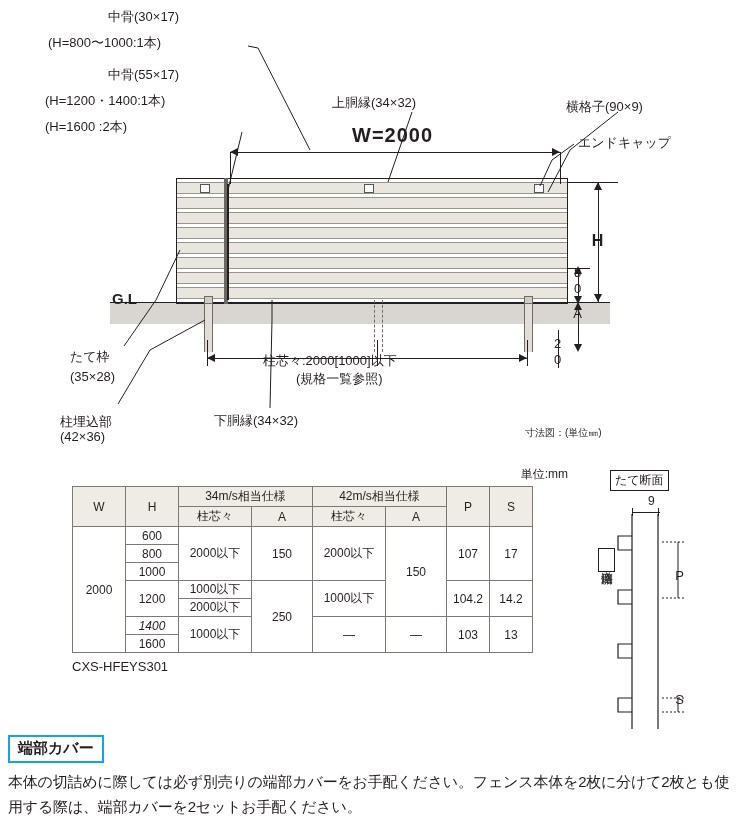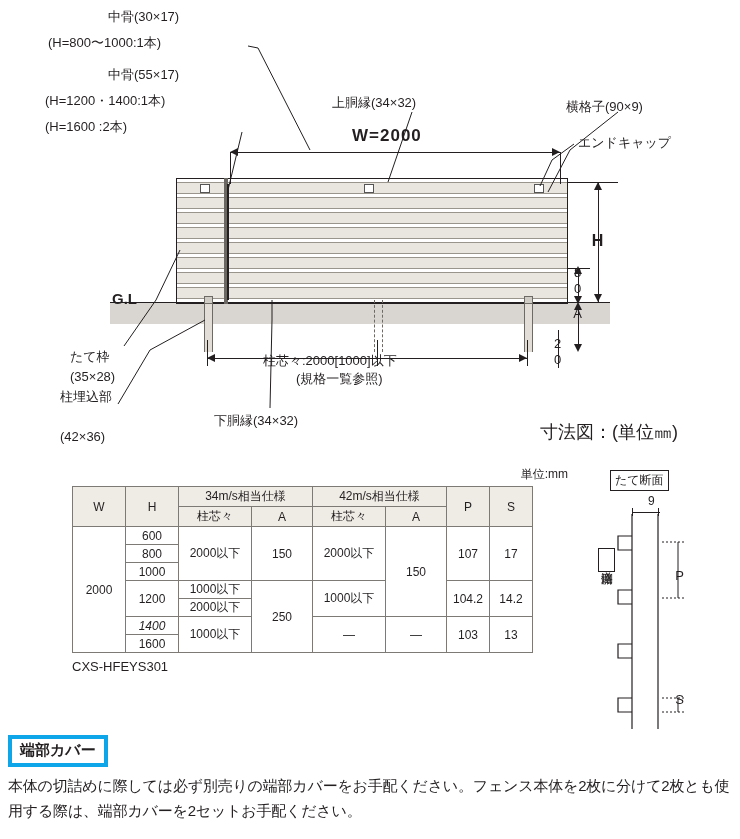--- a/index.html
+++ b/index.html
@@ -40,21 +40,21 @@
   
   #specwrap{position:absolute;left:72px;top:486px;width:500px;}
   #spectitle{font-size:14px;font-weight:bold;margin-bottom:4px;}
   table.spec{border-collapse:collapse;font-size:12px;}
   table.spec td,table.spec th{border:1px solid #7d7a75;text-align:center;vertical-align:middle;font-weight:normal;padding:0;}
   .hdr{background:#efece6;}
   .unit{position:absolute;right:0;top:-2px;font-size:12px;}
 
   
   #note{position:absolute;left:8px;top:735px;width:724px;}
-  #notetitle{display:inline-block;border:4px solid #0ea5e9;padding:2px 8px 3px;font-size:15px;font-weight:bold;}
+  #notetitle{display:inline-block;border:2px solid #0ea5e9;padding:2px 8px 3px;font-size:15px;font-weight:bold;}
   #notebody{font-size:15px;line-height:25px;margin-top:6px;letter-spacing:-0.2px;}
 
   
   #section{position:absolute;left:610px;top:470px;width:125px;height:250px;}
   #sectitle{border:1px solid #231f20;font-size:12px;padding:1px 4px;display:inline-block;}
 </style>
 </head>
 <body>
 
 <div id="drawing">
@@ -88,21 +88,21 @@
   <div class="postdash" style="left:374px;top:300px;height:52px;"></div>
   <div class="post" style="left:524px;top:300px;height:52px;"></div>
   <div class="abs" style="left:204px;top:296px;width:7px;height:6px;background:#cfcbc5;border:1px solid #6d6a66;"></div>
   <div class="abs" style="left:524px;top:296px;width:7px;height:6px;background:#cfcbc5;border:1px solid #6d6a66;"></div>
 
   <div class="dimline" style="left:230px;top:152px;width:330px;"></div>
   <div class="arrowL" style="left:230px;top:148px;"></div>
   <div class="arrowR" style="left:552px;top:148px;"></div>
   <div class="ext" style="left:230px;top:152px;height:32px;"></div>
   <div class="ext" style="left:560px;top:152px;height:32px;"></div>
-  <div class="abs lbl" style="left:352px;top:127px;font-size:17px;font-weight:bold;letter-spacing:1px;">W=2000</div>
+  <div class="abs lbl" style="left:352px;top:127px;font-size:20px;font-weight:bold;letter-spacing:1px;">W=2000</div>
 
   <div class="dimvert" style="left:598px;top:182px;height:120px;"></div>
   <div class="arrowU" style="left:594px;top:182px;"></div>
   <div class="arrowD" style="left:594px;top:294px;"></div>
   <div class="line" style="left:568px;top:182px;width:50px;height:1px;"></div>
   <div class="abs" style="left:588px;top:232px;">
     <span class="vtext" style="font-weight:bold;font-size:16px;">H</span>
   </div>
 
   <div class="dimvert" style="left:578px;top:268px;height:34px;"></div>
@@ -141,25 +141,25 @@
   <div class="abs lbl" style="left:108px;top:66px;">中骨(55×17)</div>
   <div class="abs lbl" style="left:45px;top:92px;">(H=1200・1400:1本)</div>
   <div class="abs lbl" style="left:45px;top:118px;">(H=1600        :2本)</div>
 
   <div class="abs lbl" style="left:332px;top:94px;">上胴縁(34×32)</div>
   <div class="abs lbl" style="left:566px;top:98px;">横格子(90×9)</div>
   <div class="abs lbl" style="left:578px;top:134px;">エンドキャップ</div>
 
   <div class="abs lbl" style="left:70px;top:348px;">たて枠</div>
   <div class="abs lbl" style="left:70px;top:368px;">(35×28)</div>
-  <div class="abs lbl" style="left:60px;top:388px;">柱埋込部</div>
+  <div class="abs lbl" style="left:60px;top:413px;">柱埋込部</div>
   <div class="abs lbl" style="left:60px;top:428px;">(42×36)</div>
   <div class="abs lbl" style="left:214px;top:412px;">下胴縁(34×32)</div>
 
-  <div class="abs lbl" style="left:540px;top:424px;font-size:18px;">寸法図：(単位㎜)</div>
+  <div class="abs lbl" style="left:525px;top:424px;font-size:10px;">寸法図：(単位㎜)</div>
 
   <svg width="740" height="460" style="position:absolute;left:0;top:0;pointer-events:none;">
     <g stroke="#231f20" stroke-width="1" fill="none">
 
       <path d="M248,46 L258,48 L310,150"></path>
       <path d="M242,132 L228,190"></path>
 
       <path d="M412,112 L388,182"></path>
 
       <path d="M618,112 L570,150 L548,192"></path>

